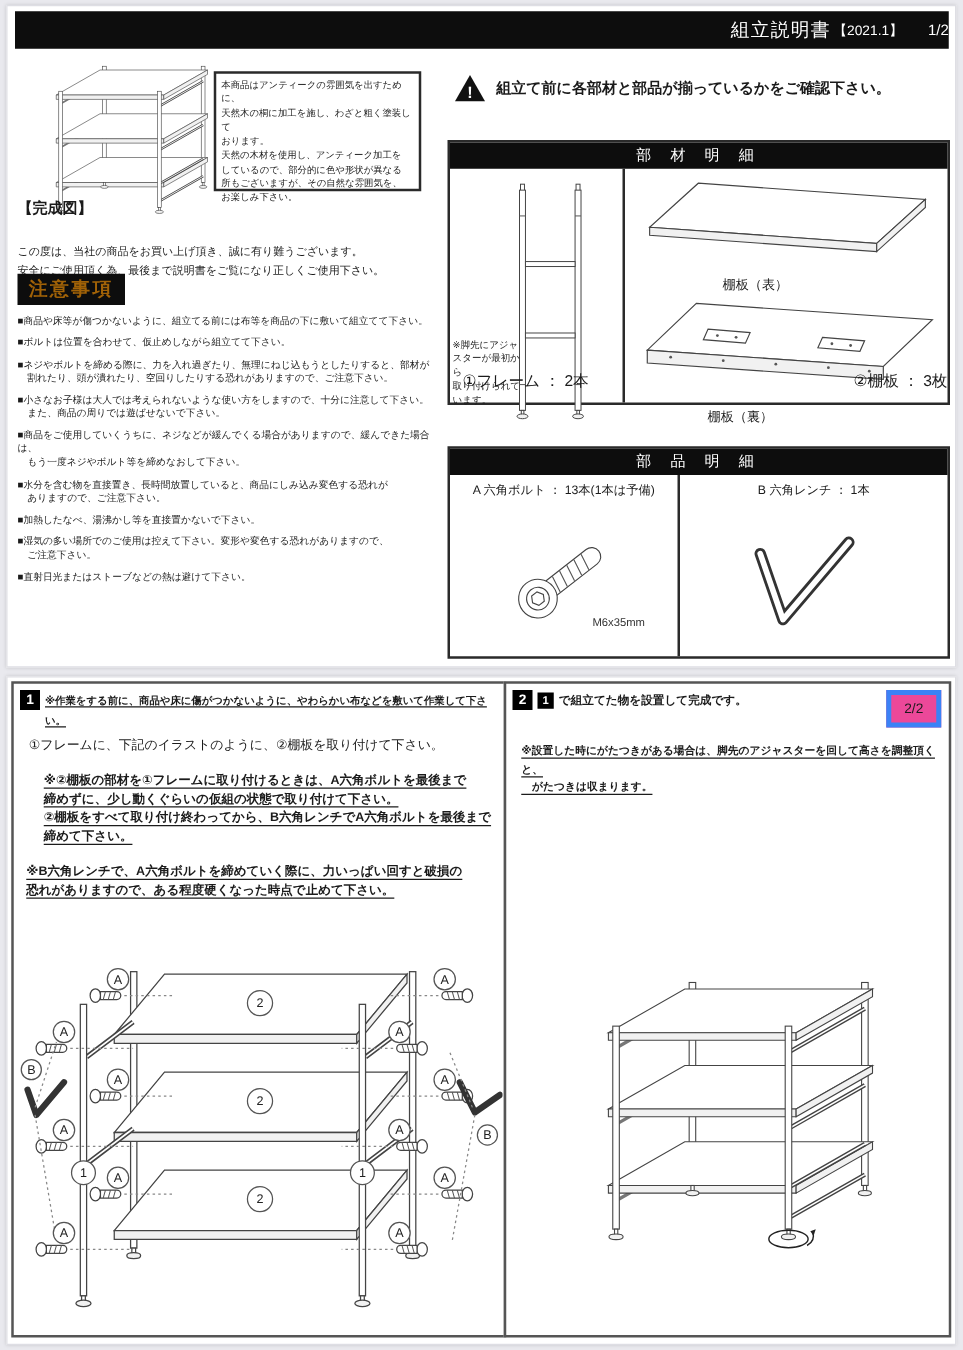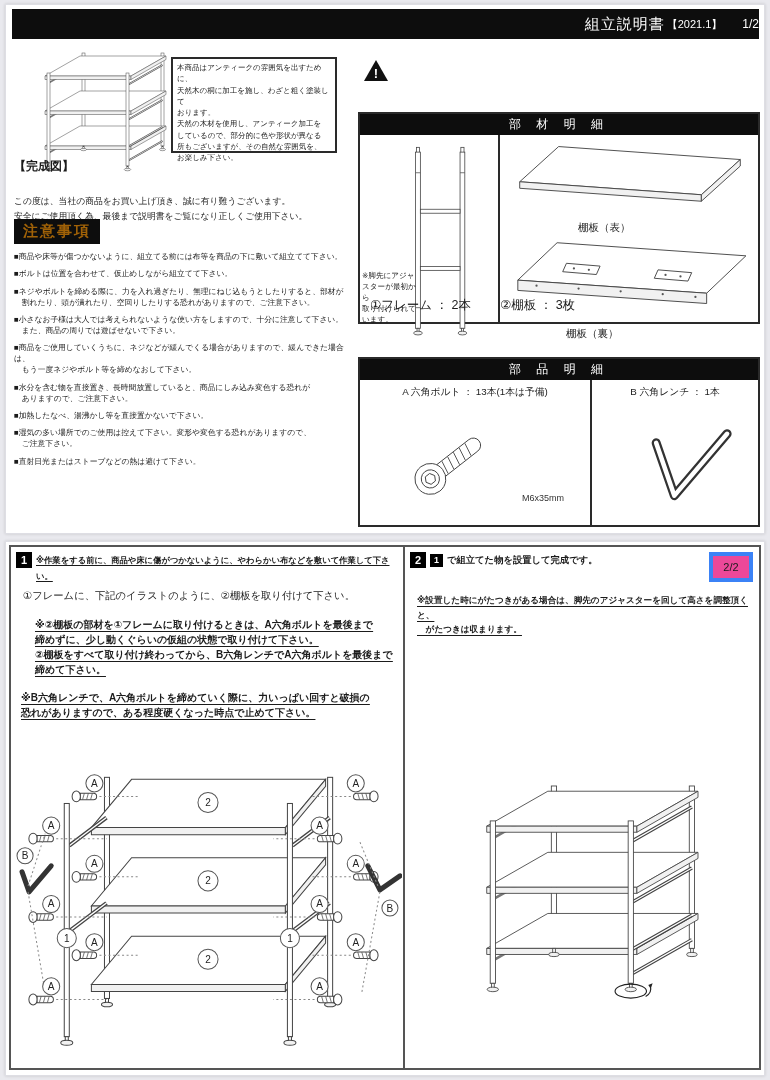--- a/index.html
+++ b/index.html
@@ -40,21 +40,21 @@
              font-size:12px;font-weight:700;}
   .panel{position:absolute;left:352px;width:402px;border:2px solid #2a2a2a;box-sizing:border-box;background:#fff;}
   #buzai{top:82px;height:212px;margin-top:25px;}
   #buhin{top:352px;height:170px;}
   .panel .ph{height:21px;background:#0d0d0d;color:#fff;display:flex;align-items:center;justify-content:center;
              font-size:12px;letter-spacing:6px;}
   .pcols{display:flex;position:absolute;left:0;right:0;top:21px;bottom:0;}
   .pcell{position:relative;box-sizing:border-box;}
   #buzai .pcell.l{width:140px;border-right:2px solid #2a2a2a;}
   #buzai .pcell.r{flex:1;}
-  #buhin .pcell.l{width:232px;border-right:2px solid #2a2a2a;}
+  #buhin .pcell.l{width:184px;border-right:2px solid #2a2a2a;}
   #buhin .pcell.r{flex:1;}
   .framenote{position:absolute;left:2px;top:135px;width:56px;font-size:7.6px;line-height:1.45;white-space:pre-line;}
   .cellcap{position:absolute;font-size:12.5px;}
   .smalllab{position:absolute;font-size:10.5px;}
   .partcap{position:absolute;left:0;right:0;top:6px;text-align:center;font-size:9.8px;}
   .m6{position:absolute;right:26px;bottom:22px;font-size:9px;color:#333;}
 
   
   .stepbox{position:absolute;top:3px;bottom:5px;border:2px solid #555;box-sizing:border-box;background:#fff;}
   #step1box{left:3px;width:396px;}
@@ -174,20 +174,21 @@
 　ご注意下さい。</div>
     <div class="b">■直射日光またはストーブなどの熱は避けて下さい。</div>
   </div>
 
 
   <div class="checkline">
     <svg width="26" height="23" viewBox="0 0 26 23">
       <polygon points="13,1 25,22 1,22" fill="#111"></polygon>
       <text x="13" y="19" text-anchor="middle" font-size="13" font-weight="bold" fill="#fff">!</text>
     </svg>
+    <span>組立て前に各部材と部品が揃っているかをご確認下さい。</span>
   </div>
 
   <div class="panel" id="buzai">
     <div class="ph">部 材 明 細</div>
     <div class="pcols">
       <div class="pcell l">
         <svg width="86" height="200" viewBox="0 0 96 252" style="position:absolute;left:38px;top:6px">
           <rect x="17" y="8" width="4" height="8" class="shape"></rect>
             <rect x="73" y="8" width="4" height="8" class="shape"></rect>
           <rect x="16" y="14" width="6" height="222" class="shape"></rect>
@@ -222,21 +223,21 @@
           <polygon points="160,33 196,36 192,45 156,42" class="shape"></polygon>
           <circle cx="168" cy="38.5" r="1.2" fill="#555"></circle>
             <circle cx="184" cy="40" r="1.2" fill="#555"></circle>
           <circle cx="30" cy="50" r="1.2" fill="#555"></circle>
             <circle cx="75" cy="53" r="1.2" fill="#555"></circle>
           <circle cx="120" cy="56" r="1.2" fill="#555"></circle>
             <circle cx="165" cy="59" r="1.2" fill="#555"></circle>
           <circle cx="200" cy="62" r="1.2" fill="#555"></circle>
         </svg>
         <div class="smalllab" style="left:66px;top:192px">棚板（裏）</div>
-        <div class="cellcap" style="left:0;right:0;bottom:8px;text-align:left">②棚板 ： 3枚</div>
+        <div class="cellcap" style="left:0;right:0;bottom:8px;text-align:right">②棚板 ： 3枚</div>
       </div>
     </div>
   </div>
 
   <div class="panel" id="buhin">
     <div class="ph">部 品 明 細</div>
     <div class="pcols">
       <div class="pcell l">
         <div class="partcap">A 六角ボルト ： 13本(1本は予備)</div>
         <svg width="100" height="100" viewBox="0 0 110 110" style="position:absolute;left:34px;top:28px">

